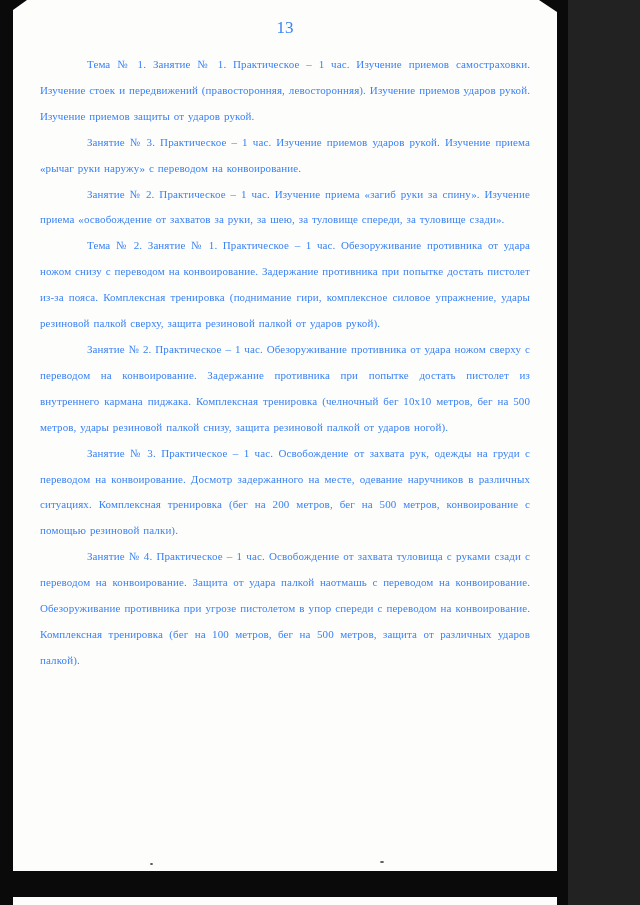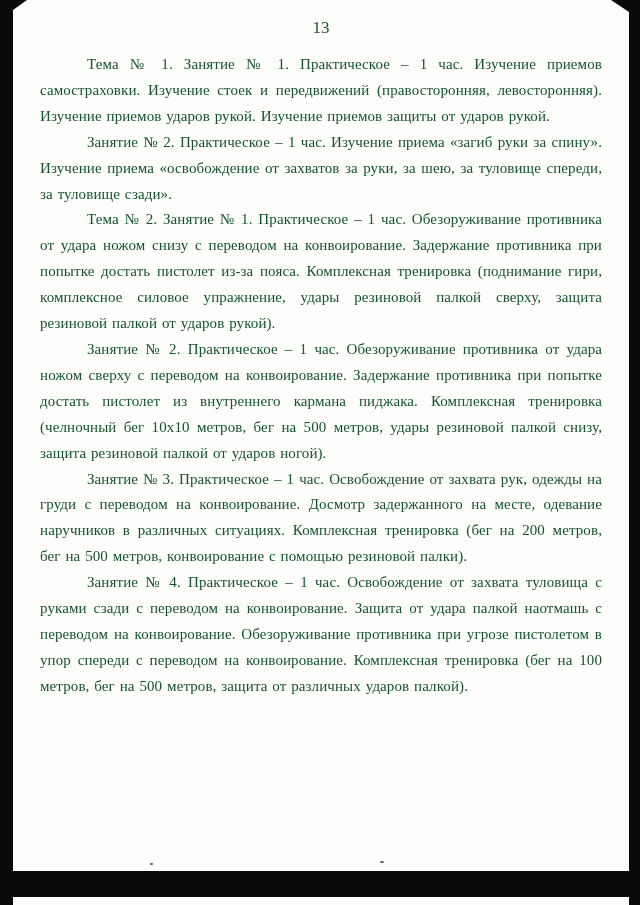--- a/index.html
+++ b/index.html
@@ -2,26 +2,26 @@
 <html><head>
 <meta charset="utf-8">
 <style>
   html, body {
     margin: 0;
     padding: 0;
     background: #222;
   }
   .scan-page {
     position: relative;
-    width: 640px;
+    width: 568px;
     height: 905px;
     background: #fdfdfb;
     overflow: hidden;
     font-family: "Liberation Serif", "DejaVu Serif", serif;
-    color: #14532d;
+    color: #3b82f6;
   }
   
   .edge {
     position: absolute;
     background: #0a0a0a;
   }
   .edge-left   { left: 0; top: 0; width: 13px; height: 905px; }
   .edge-right  { right: 0; top: 0; width: 11px; height: 905px; }
   .edge-bottom { left: 6px; right: 6px; bottom: 8px; height: 26px; border-radius: 2px; }
   .corner-tl {
@@ -48,21 +48,21 @@
     right: 38px;
     top: 18px;
   }
   .page-number {
     text-align: center;
     font-size: 17px;
     margin: 0 0 14px 0;
   }
   .body-text p {
     margin: 0;
-    font-size: 15px;
+    font-size: 11px;
     line-height: 25.9px;
     text-align: justify;
     text-indent: 47px;
     letter-spacing: 0.1px;
     word-spacing: 1px;
   }
 </style>
 </head>
 <body>
 
@@ -73,20 +73,21 @@
   <div class="edge edge-bottom"></div>
   <div class="corner-tl"></div>
   <div class="corner-tr"></div>
   <div class="speck" style="left:150px; bottom:40px;"></div>
   <div class="speck" style="left:380px; bottom:42px; width:4px;"></div>
 
   <div class="content">
     <div class="page-number">13</div>
     <div class="body-text">
       <p>Тема № 1. Занятие № 1. Практическое – 1 час. Изучение приемов самостраховки. Изучение стоек и передвижений (правосторонняя, левосторонняя). Изучение приемов ударов рукой. Изучение приемов защиты от ударов рукой.</p>
+      <p>Занятие № 3. Практическое – 1 час. Изучение приемов ударов рукой. Изучение приема «рычаг руки наружу» с переводом на конвоирование.</p>
       <p>Занятие № 2. Практическое – 1 час. Изучение приема «загиб руки за спину». Изучение приема «освобождение от захватов за руки, за шею, за туловище спереди, за туловище сзади».</p>
       <p>Тема № 2. Занятие № 1. Практическое – 1 час. Обезоруживание противника от удара ножом снизу с переводом на конвоирование. Задержание противника при попытке достать пистолет из-за пояса. Комплексная тренировка (поднимание гири, комплексное силовое упражнение, удары резиновой палкой сверху, защита резиновой палкой от ударов рукой).</p>
       <p>Занятие № 2. Практическое – 1 час. Обезоруживание противника от удара ножом сверху с переводом на конвоирование. Задержание противника при попытке достать пистолет из внутреннего кармана пиджака. Комплексная тренировка (челночный бег 10х10 метров, бег на 500 метров, удары резиновой палкой снизу, защита резиновой палкой от ударов ногой).</p>
       <p>Занятие № 3. Практическое – 1 час. Освобождение от захвата рук, одежды на груди с переводом на конвоирование. Досмотр задержанного на месте, одевание наручников в различных ситуациях. Комплексная тренировка (бег на 200 метров, бег на 500 метров, конвоирование с помощью резиновой палки).</p>
       <p>Занятие № 4. Практическое – 1 час. Освобождение от захвата туловища с руками сзади с переводом на конвоирование. Защита от удара палкой наотмашь с переводом на конвоирование. Обезоруживание противника при угрозе пистолетом в упор спереди с переводом на конвоирование. Комплексная тренировка (бег на 100 метров, бег на 500 метров, защита от различных ударов палкой).</p>
 
     </div>
   </div>
 
 </div>

